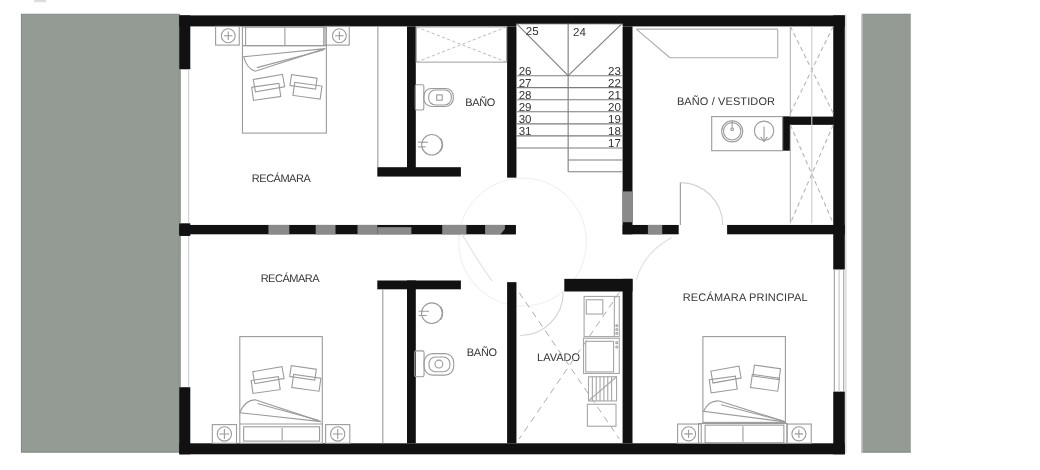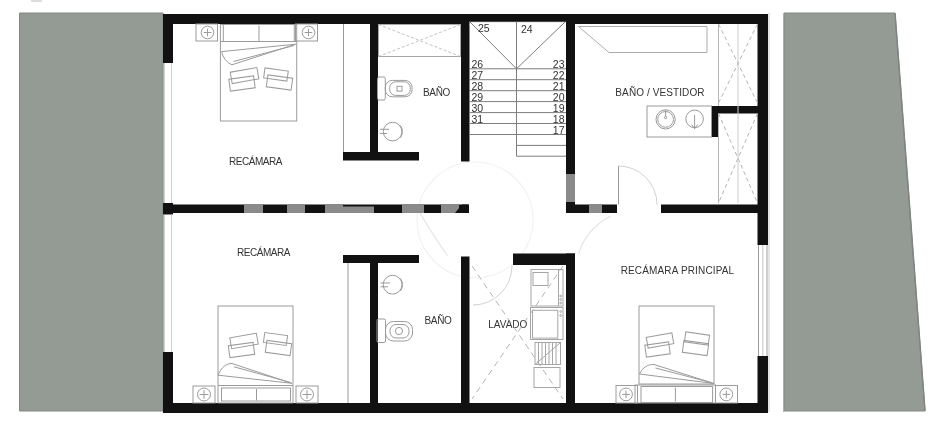--- a/index.html
+++ b/index.html
@@ -1,16 +1,16 @@
 <!DOCTYPE html>
 <html><head>
 <meta charset="utf-8">
 <style>
 html,body{margin:0;padding:0;background:#fff;}
-#stage{position:relative;width:945px;height:427px;overflow:hidden;
+#stage{position:relative;width:828px;height:427px;overflow:hidden;
   font-family:"Liberation Sans", sans-serif;}
 svg{display:block;}
 text{font-family:"Liberation Sans", sans-serif; fill:#333; -webkit-font-smoothing: antialiased;}
 </style>
 </head>
 <body>
 <div id="stage">
 <svg width="945" height="427" viewBox="0 0 945 427">
 
 <rect x="0" y="0" width="945" height="427" fill="#ffffff"></rect>

